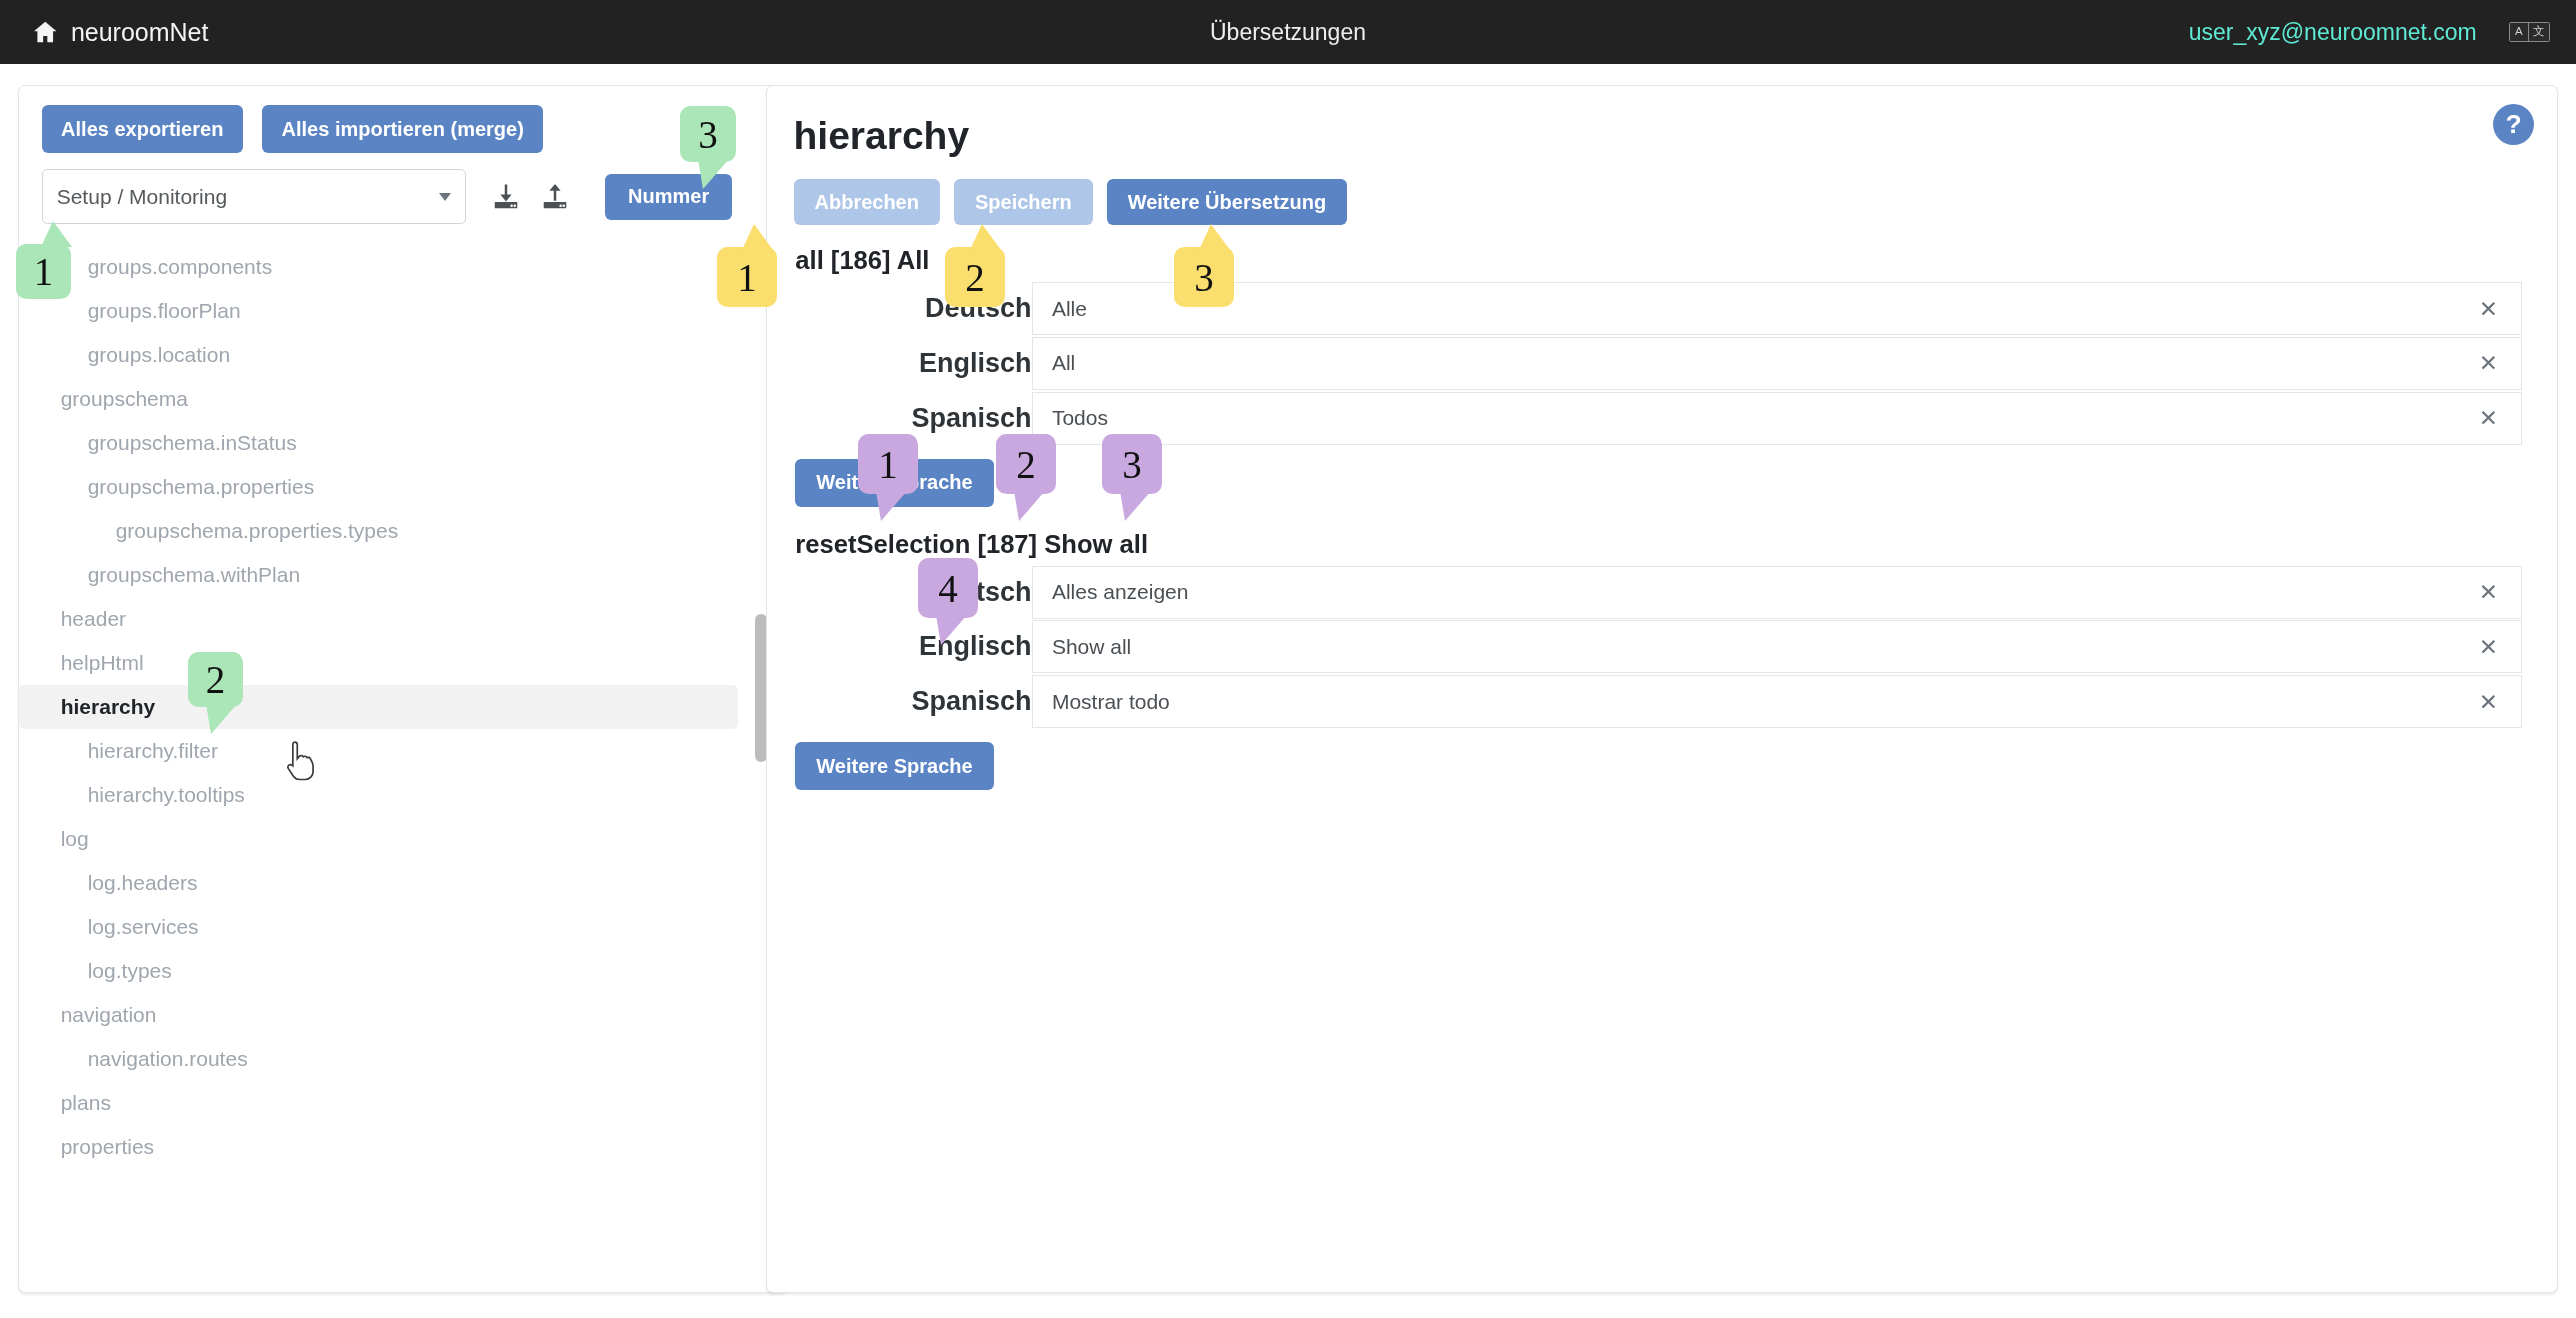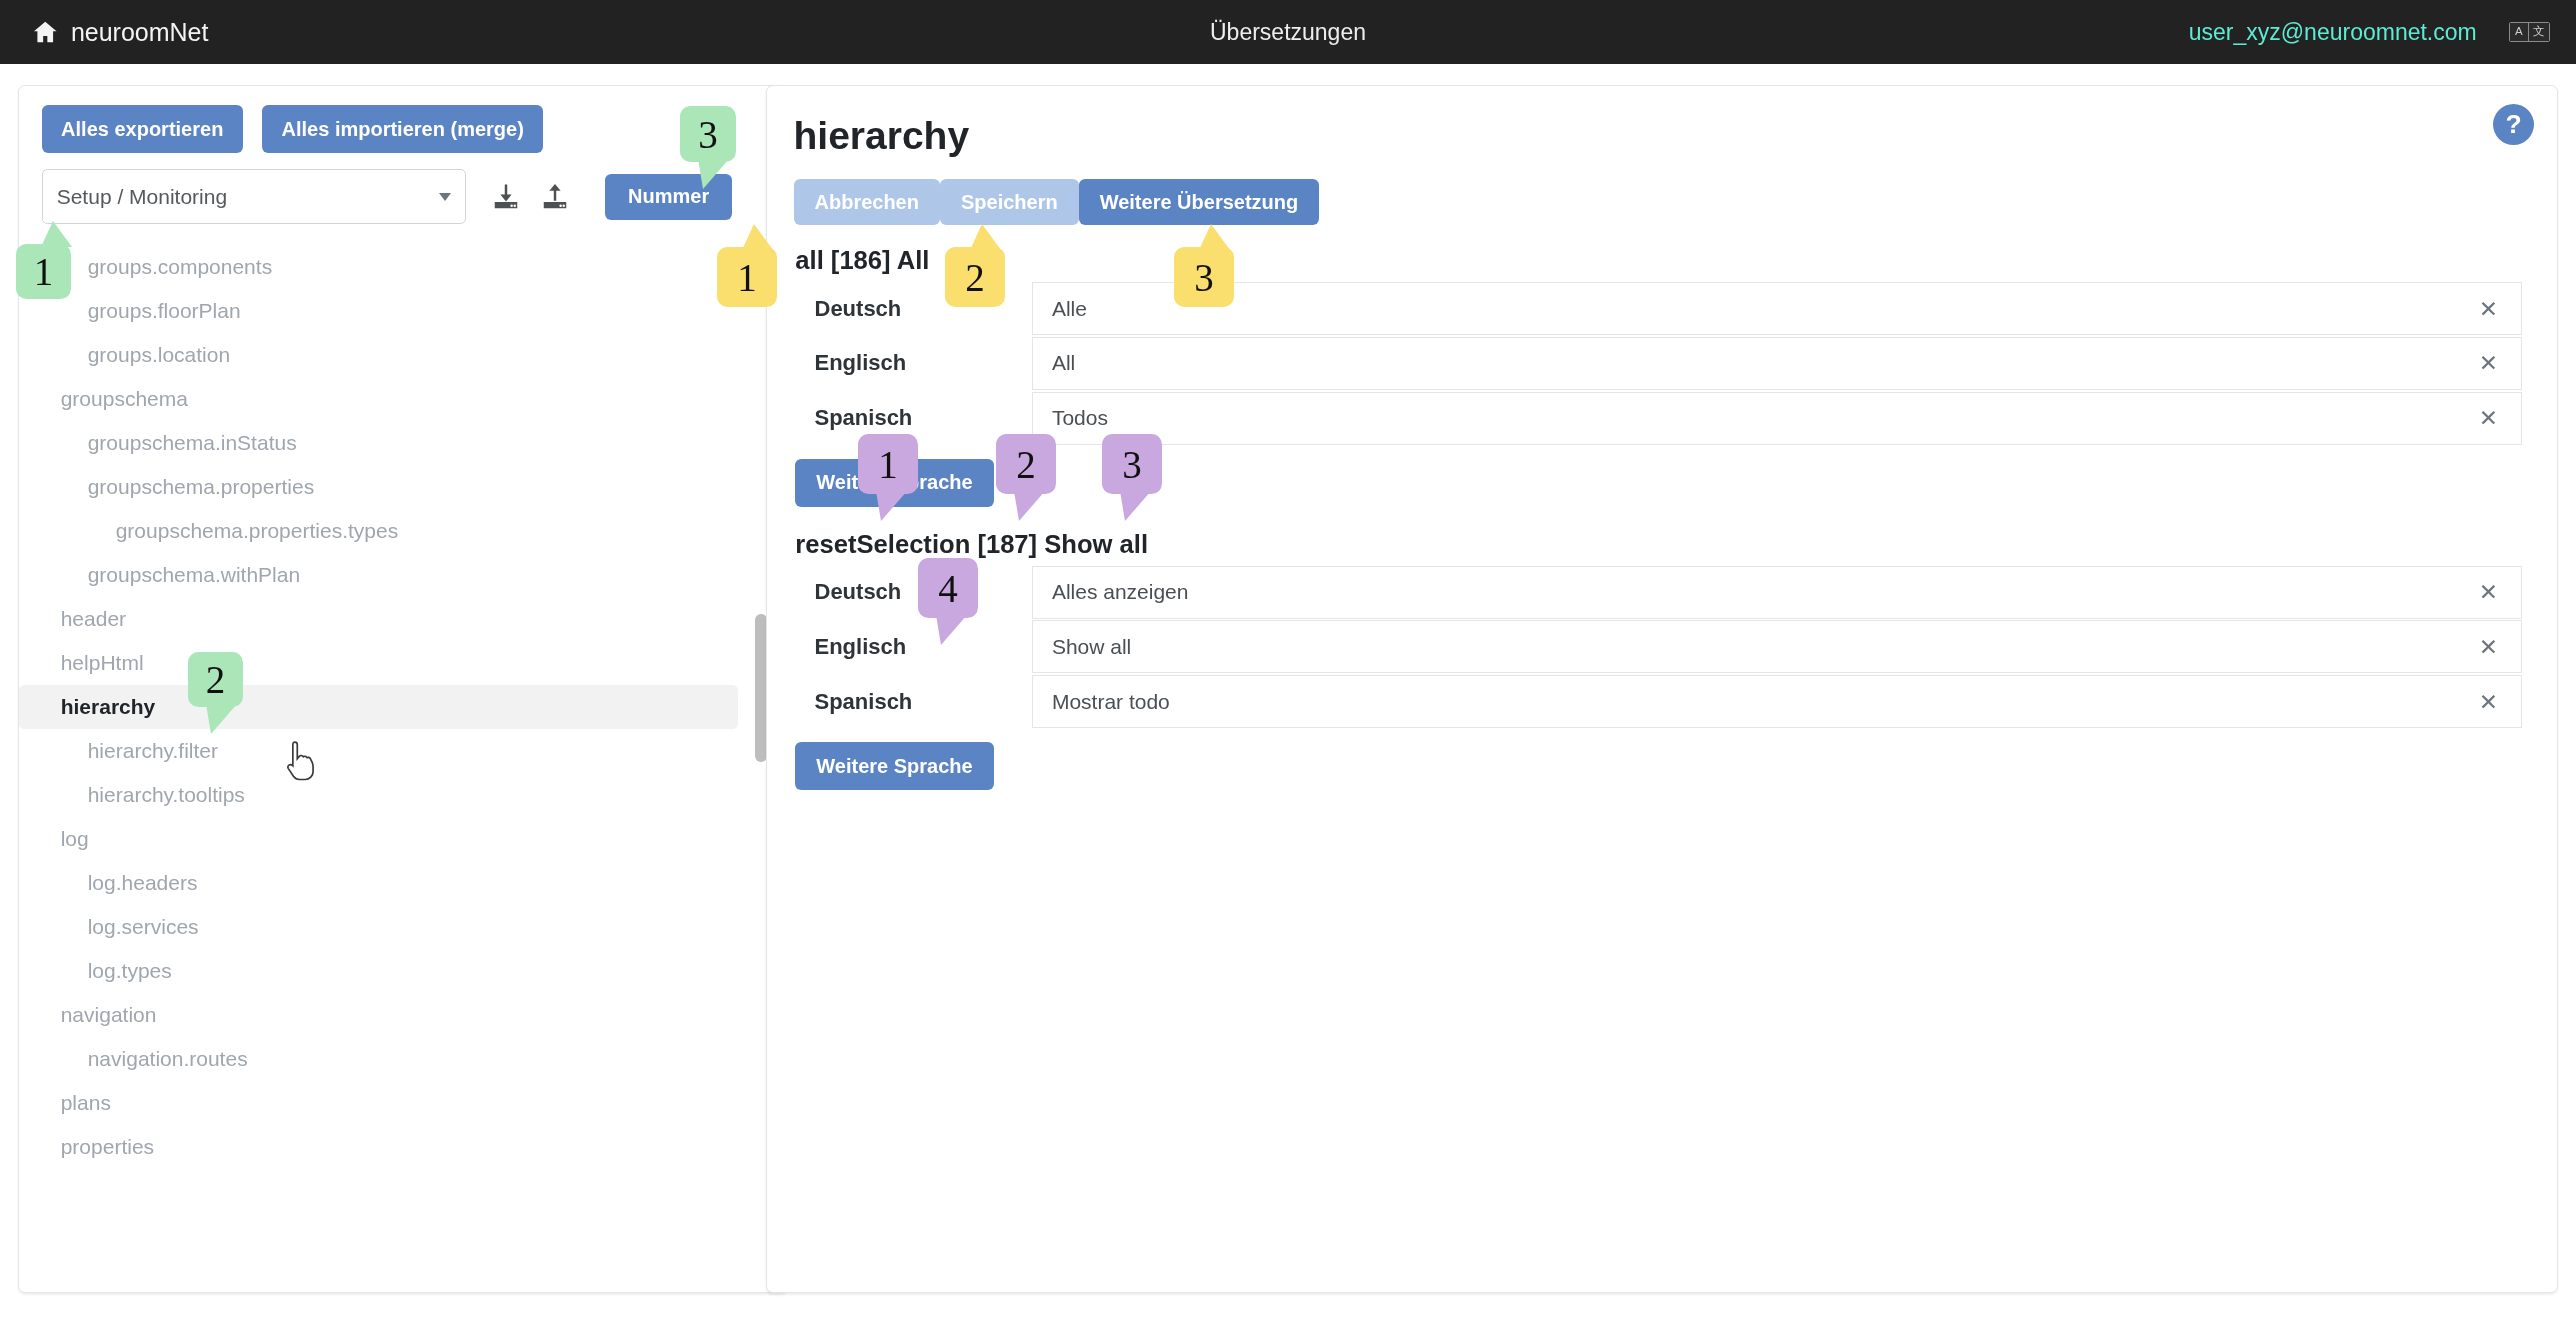--- a/index.html
+++ b/index.html
@@ -142,35 +142,36 @@
     position: absolute; left: 265px; top: 653px;
     width: 37px; height: 46px;
   }
 
   
   .rp-inner { padding: 28px 35px 0 26.5px; position: relative; height: 100%; }
   .rp-title {
     font-size: 39px; font-weight: bold; color: #212529;
     margin: 0 0 21px 0;
   }
-  .rp-actions { display: flex; margin-bottom: 21px; }
+  .rp-actions { display: flex; gap: 14px; margin-bottom: 21px; }
   .rp-actions .btn { padding: 11.5px 21px; font-size: 20px; }
 
   .entry-header {
     font-size: 25.6px; font-weight: bold; color: #212529;
     margin: 12.4px 0 7px 1.8px;
   }
   .lang-row {
     display: flex; align-items: center;
     margin-bottom: 1.8px;
   }
   .lang-label {
     width: 238px;
-    font-size: 22px; font-weight: bold; color: #2f3438;
+    font-size: 27px; font-weight: bold; color: #2f3438;
     padding-left: 21px;
+    text-align: right;
   }
   .lang-input {
     position: relative;
     flex: 1;
     height: 53px;
     border: 0.9px solid #e3e6e8;
     background: #ffffff;
     display: flex; align-items: center;
     padding: 0 56px 0 19.4px;
     font-size: 21px; color: #4a4f54;

